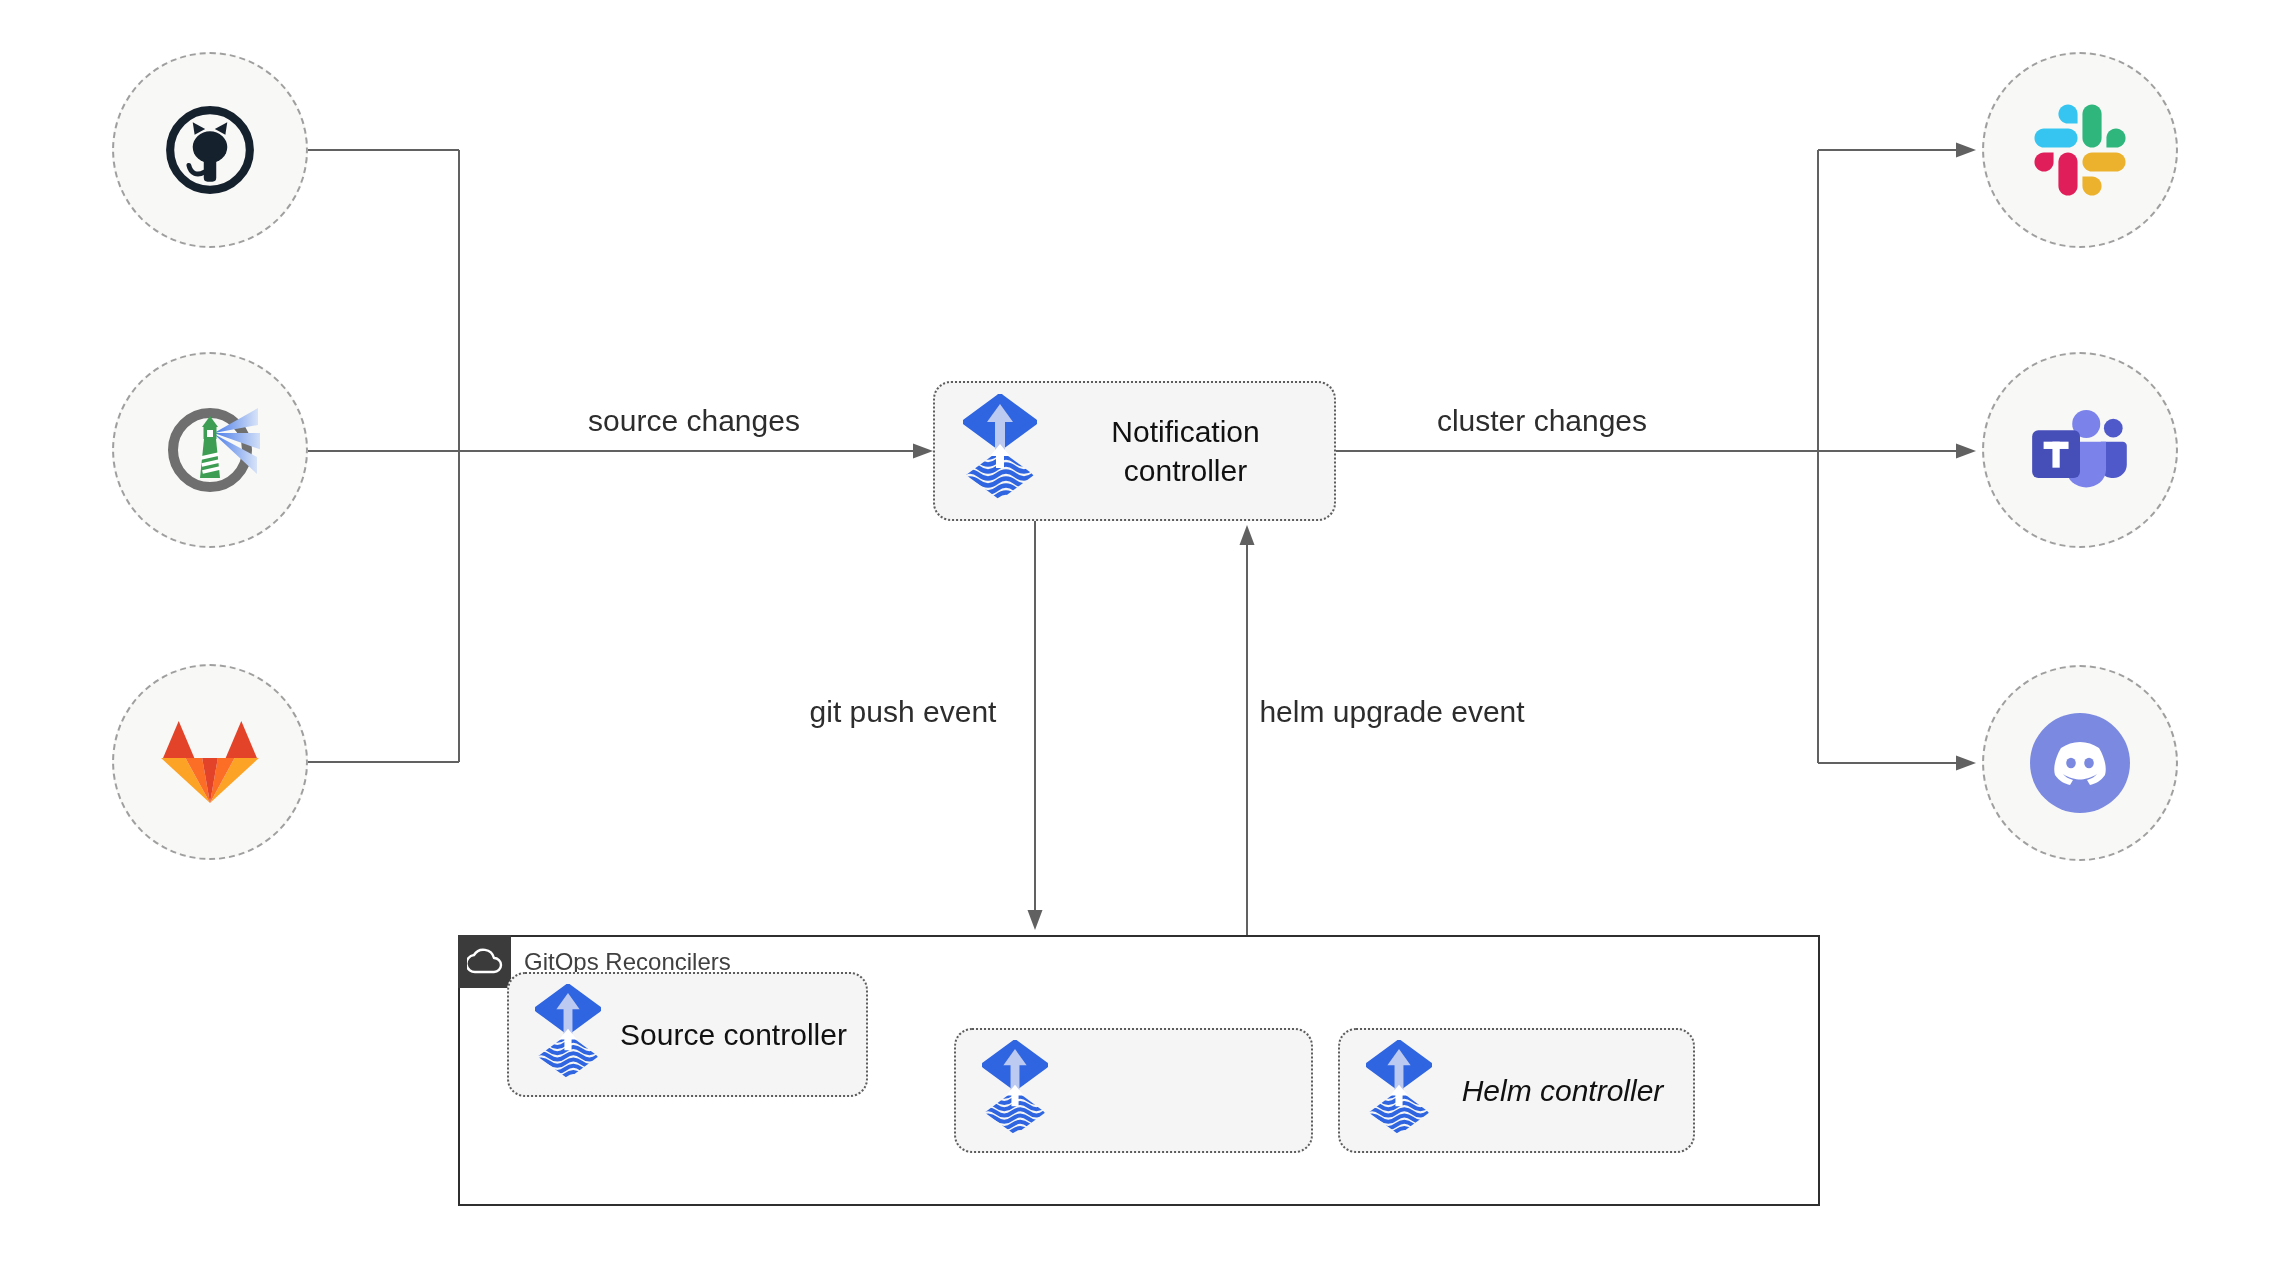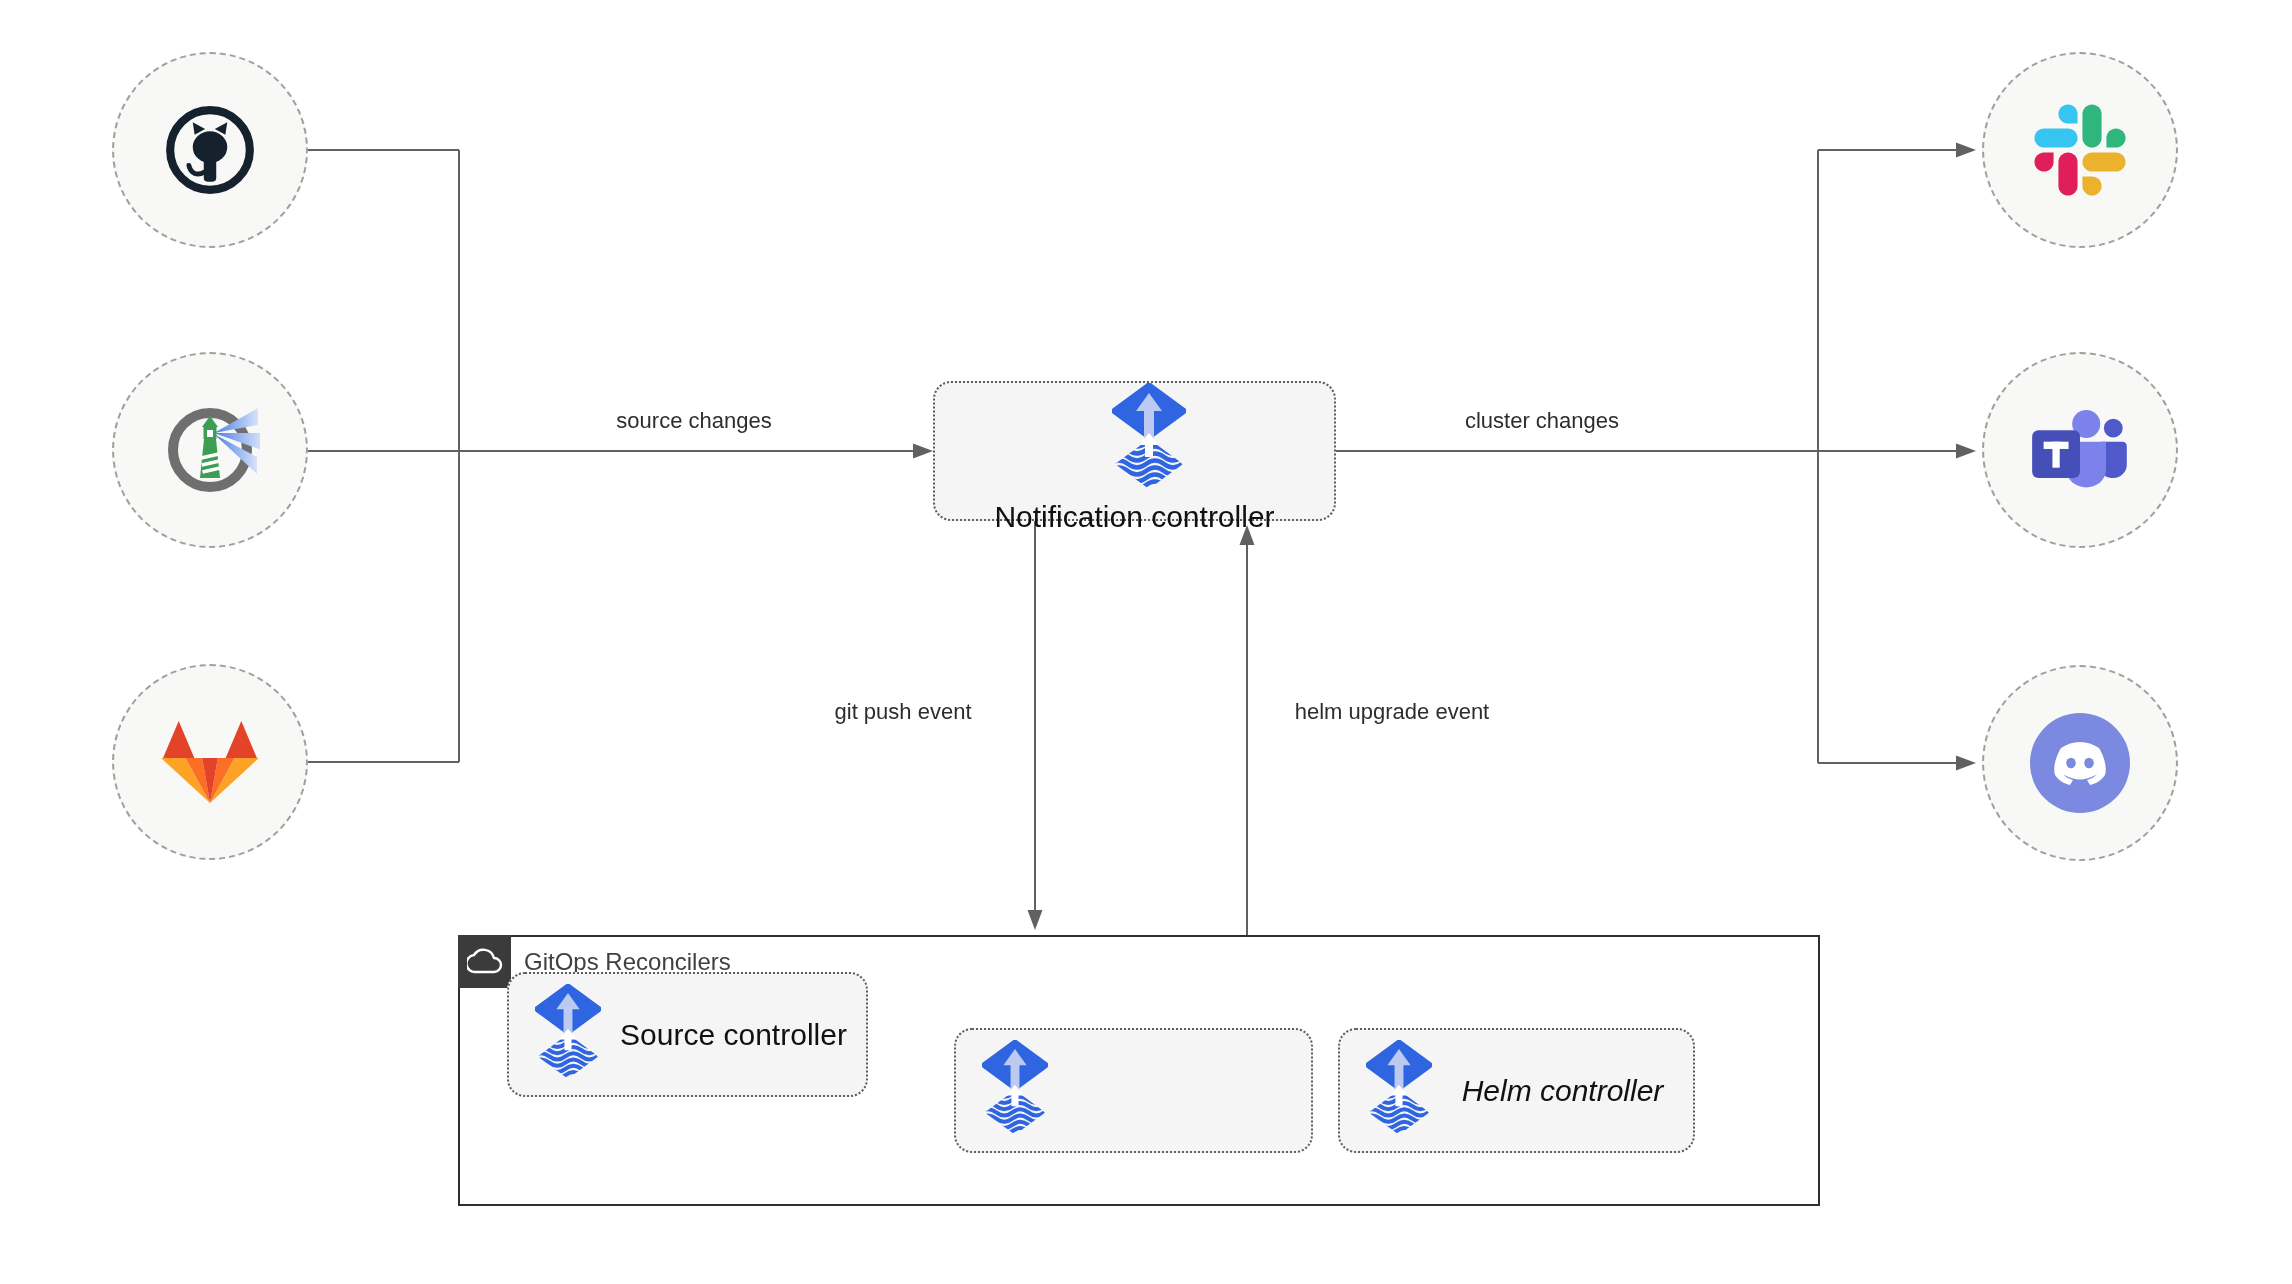--- a/index.html
+++ b/index.html
@@ -35,21 +35,21 @@
     position:absolute; left:458px; top:935px; width:53px; height:53px;
     background:#3b3b3b; display:flex; align-items:center; justify-content:center;
   }
   .group-title {
     position:absolute; left:524px; top:935px; height:53px; line-height:53px;
     font-size:24px; color:#404040;
   }
 
   .edge-label {
     position:absolute; transform:translate(-50%,-50%);
-    font-size:22px; color:#2d2d2d; white-space:nowrap;
+    font-size:30px; color:#2d2d2d; white-space:nowrap;
   }
 </style>
 </head>
 <body>
 
 <div class="canvas">
 
   <svg class="connectors" viewBox="0 0 2292 1284" xmlns="http://www.w3.org/2000/svg">
     <g stroke="#616161" stroke-width="2" fill="none">
       <path d="M308,150 H459"></path>
@@ -159,21 +159,21 @@
     <svg width="100" height="100" viewBox="0 0 100 100">
       <circle cx="50" cy="50" r="50" fill="#7b8ae0"></circle>
       <path fill="#ffffff" d="M31,35 C37,31 43,29 50,29 C57,29 63,31 69,35 C75,45 77,55 75,62
         C71,68 65,71 60,72 L57,67 C62,65.5 65,63.5 67,61 C61,65 54,66.5 50,66.5
         C46,66.5 39,65 33,61 C35,63.5 38,65.5 43,67 L40,72 C35,71 29,68 25,62 C23,55 25,45 31,35 Z"></path>
       <ellipse cx="41" cy="50" rx="4.8" ry="5.2" fill="#7b8ae0"></ellipse>
       <ellipse cx="59" cy="50" rx="4.8" ry="5.2" fill="#7b8ae0"></ellipse>
     </svg>
   </div>
 
-  <div class="flux-node" style="left:933px; top:381px; width:403px; height:140px;flex-direction:column;">
+  <div class="flux-node" style="left:933px; top:381px; width:403px; height:140px;">
     <svg class="flux" width="74" height="114" viewBox="0 0 74 114">
       <path d="M37,3 L71,28 L37,53 Z M37,3 L3,28 L37,53 Z" fill="#2f65e0" stroke="#2f65e0" stroke-width="7" stroke-linejoin="round"></path>
       <g fill="#bcc9f1">
           <polygon points="37,10 50,28 24,28"></polygon>
           <rect x="32" y="26" width="10" height="30"></rect>
         </g>
       <clipPath id="fxa">
           <path d="M37,56 L71,81 L37,106 L3,81 Z"></path>
         </clipPath>
       <g clip-path="url(#fxa)" stroke="#2f65e0" stroke-width="4.5" fill="none">

